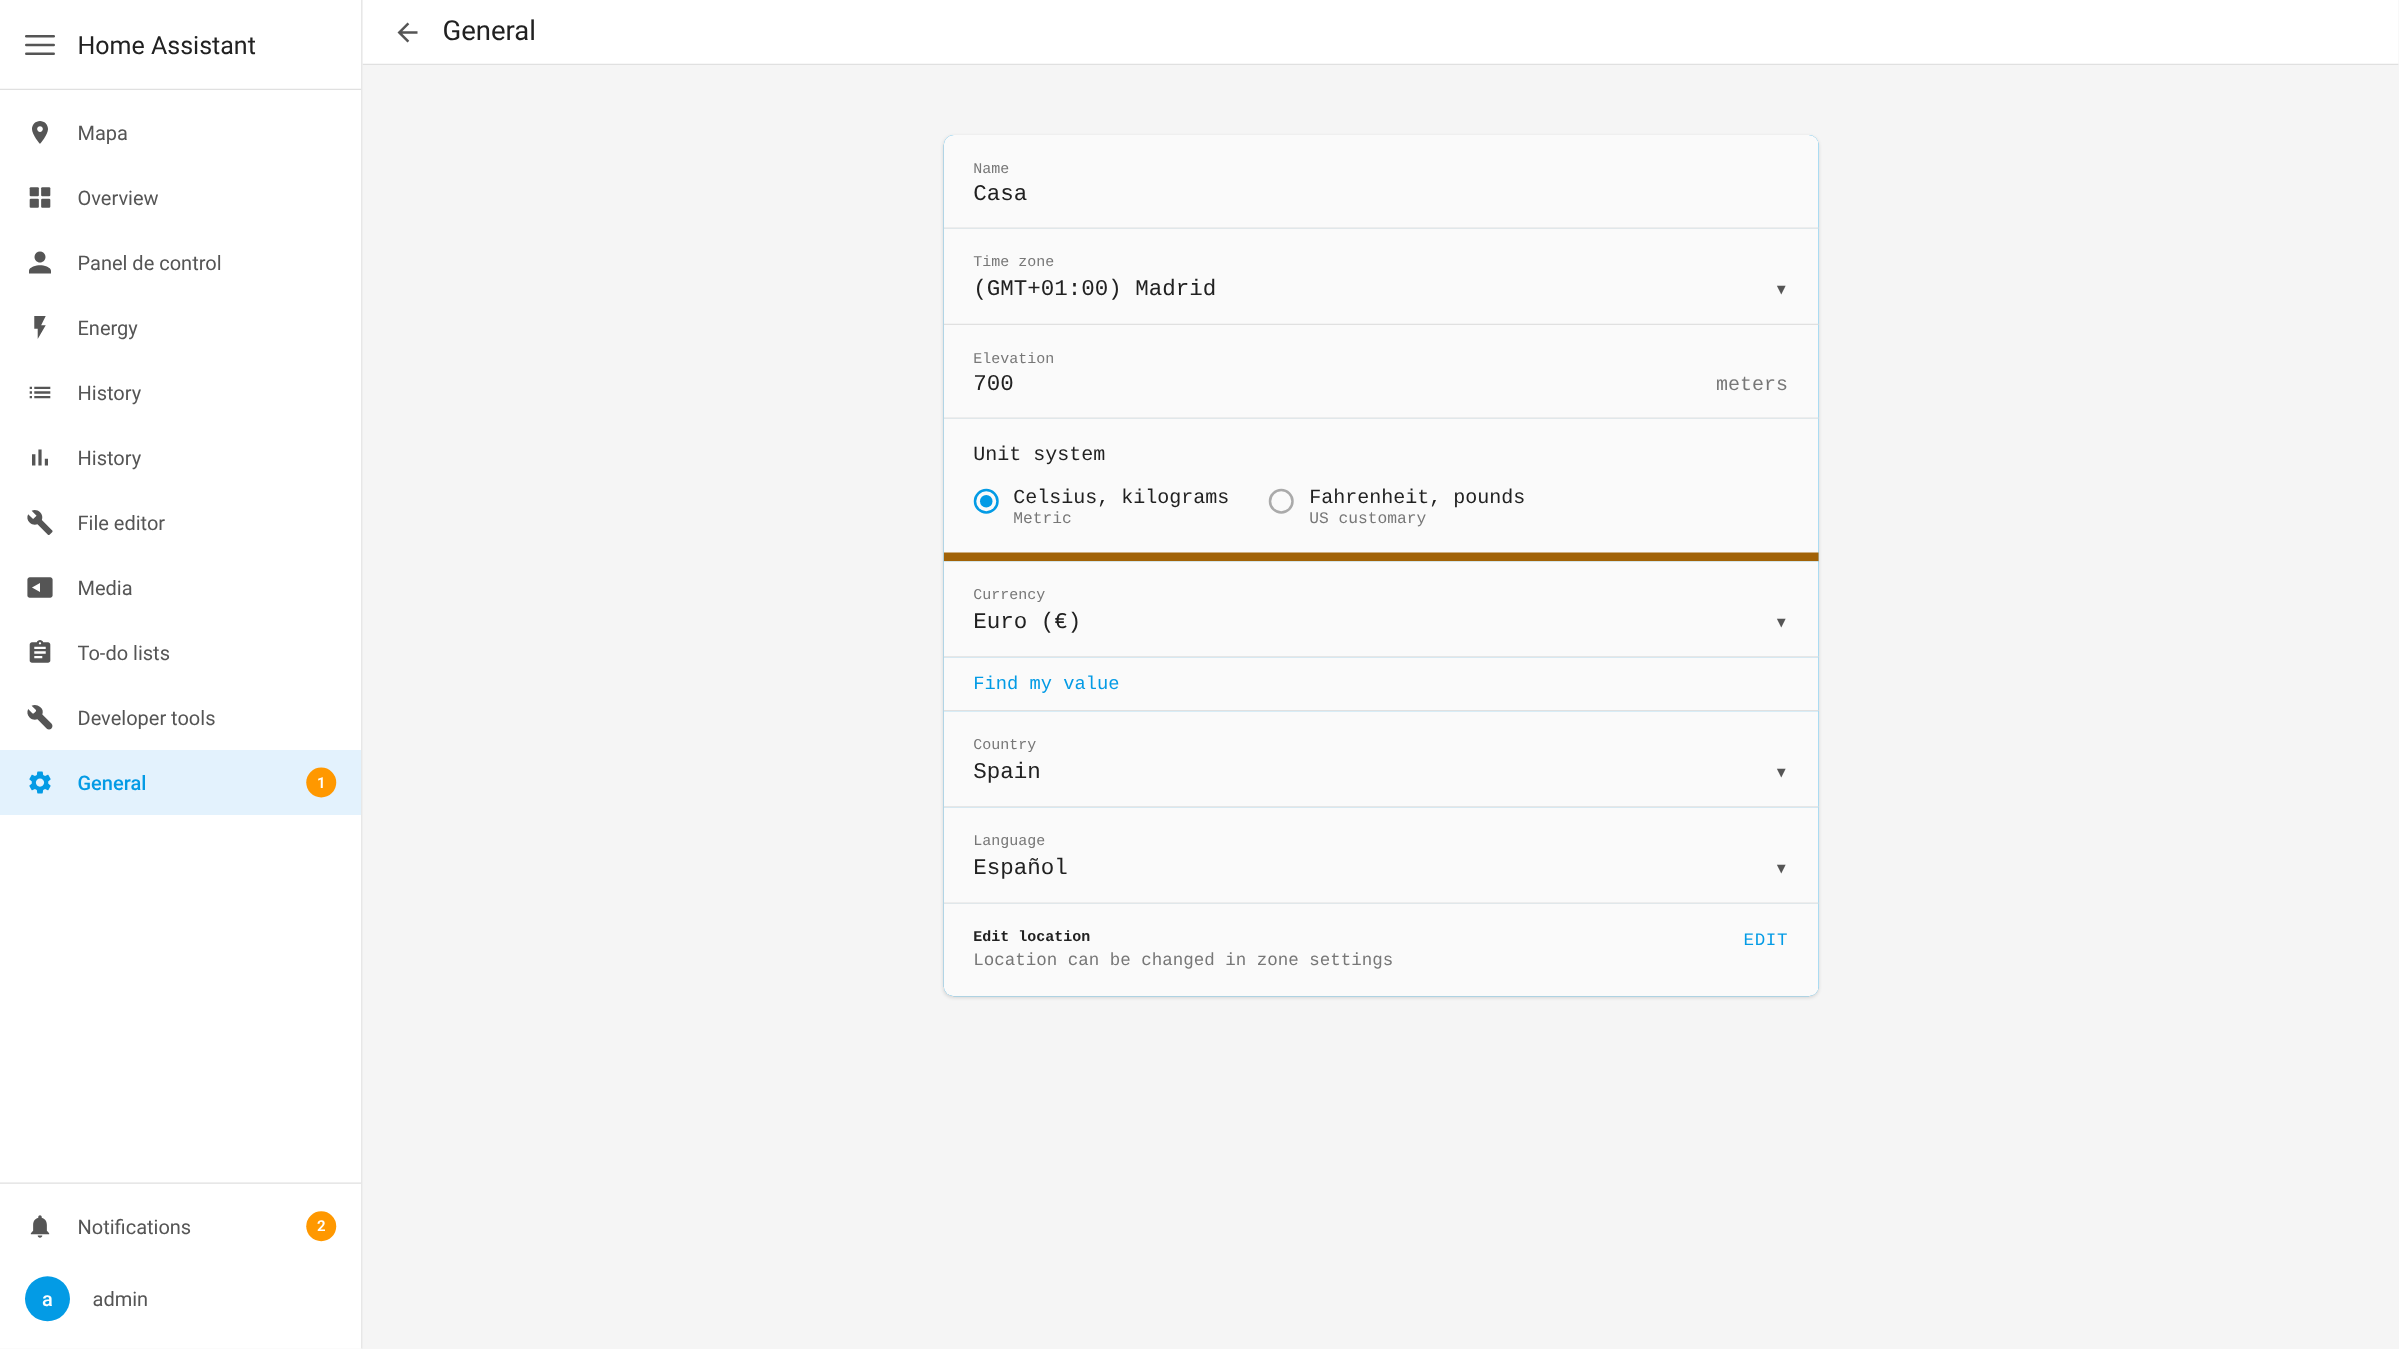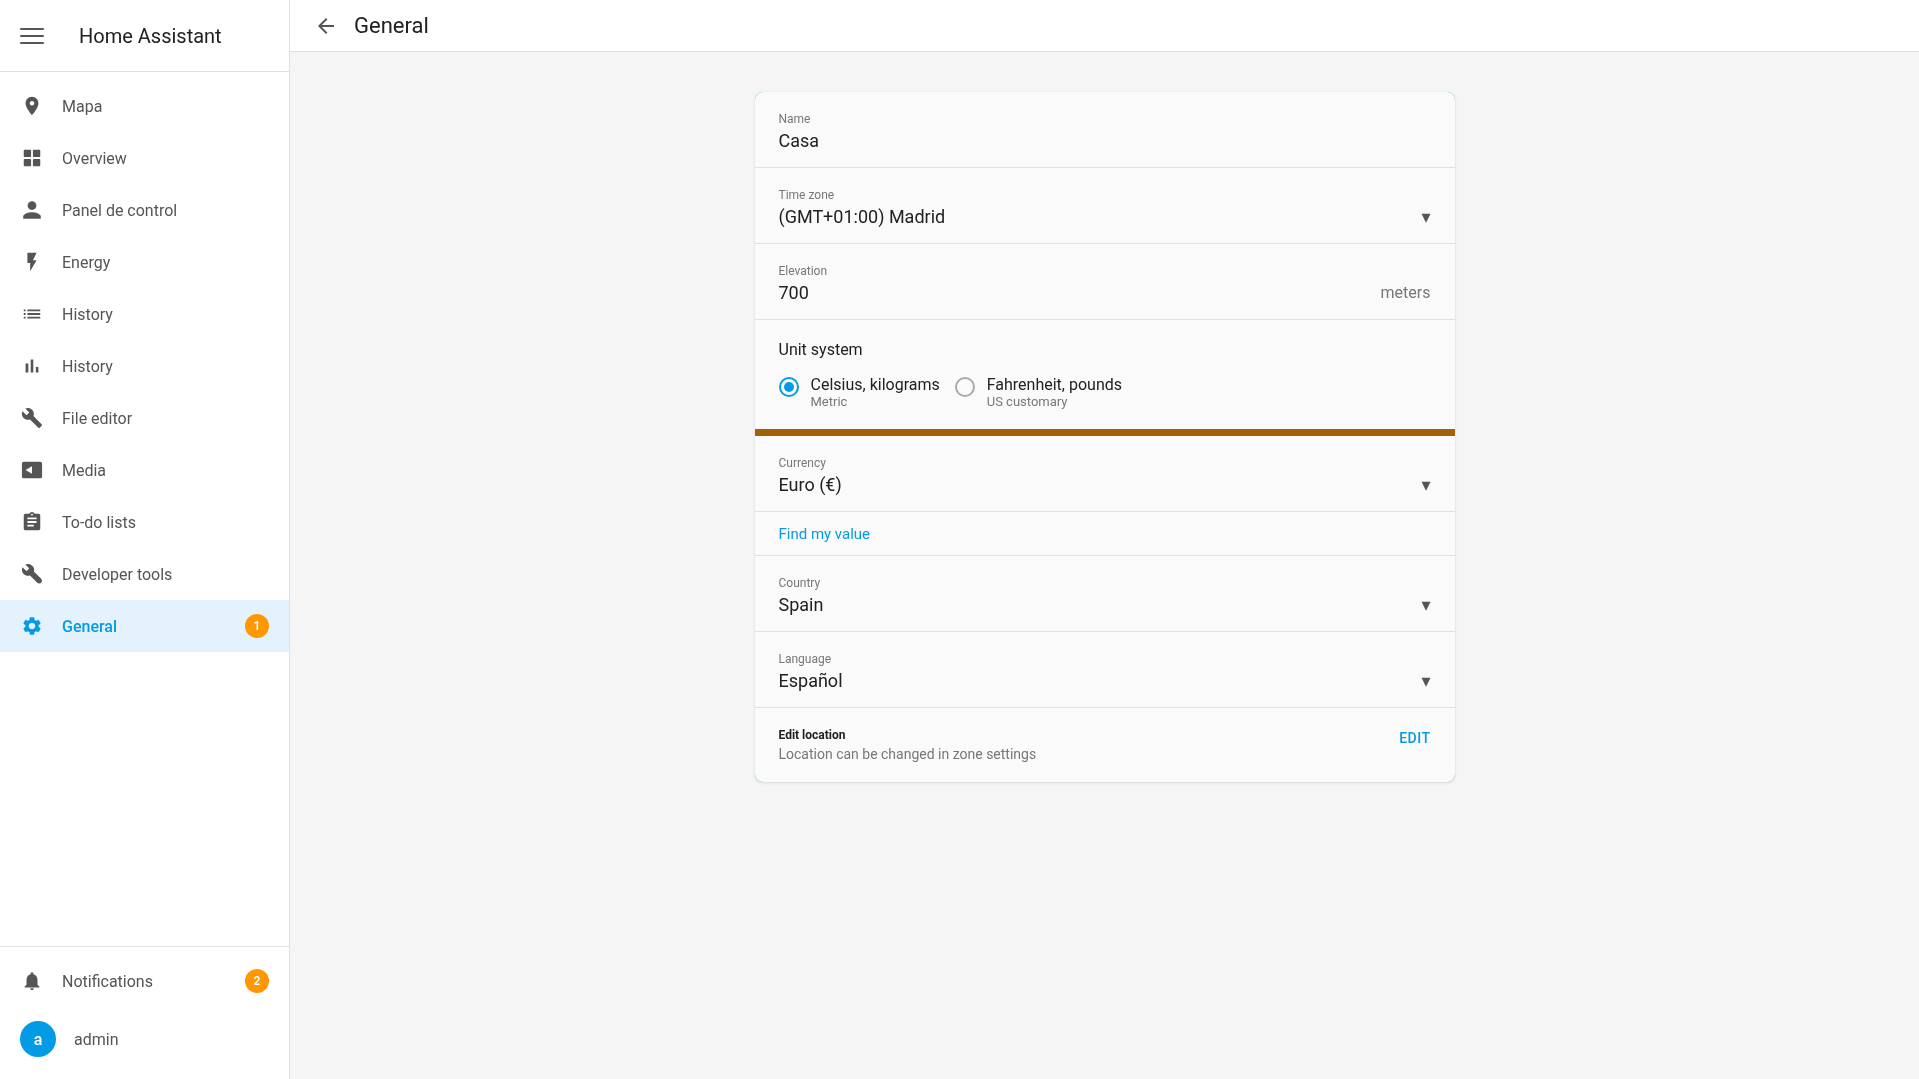--- a/index.html
+++ b/index.html
@@ -15,21 +15,21 @@
       border-right: 1px solid #e0e0e0;
       height: 100vh;
       overflow-y: auto;
     }
     .sidebar-header {
       display: flex;
       align-items: center;
       padding: 16px 20px;
       height: 72px;
       border-bottom: 1px solid #e0e0e0;
-      gap: 35px;
+      gap: 18px;
     }
     .menu-icon {
       cursor: pointer;
       color: #555;
       font-size: 22px;
     }
     .app-title {
       font-size: 20px;
       font-weight: 400;
       color: #212121;
@@ -138,23 +138,24 @@
       overflow-y: auto;
       padding: 40px;
       background: #f5f5f5;
     }
 
     .settings-card {
       background: #0ea5e9;
       border-radius: 8px;
       padding: 0;
       max-width: 700px;
-      margin: 0 auto;
+      margin: 16px auto;
       box-shadow: 0 1px 3px rgba(0,0,0,0.12);
       overflow: hidden;
+      font-family: Liberation Mono, monospace;
     }
 
     .field-group {
       padding: 20px 24px 16px;
       border-bottom: 1px solid #e0e0e0;
       background: #fafafa;
     }
     .field-label {
       font-size: 12px;
       color: #777;
@@ -183,21 +184,21 @@
       border-bottom: 7px solid #a16207;
       background: #fafafa;
     }
     .unit-system-title {
       font-size: 16px;
       color: #212121;
       margin-bottom: 16px;
     }
     .unit-options {
       display: flex;
-      gap: 15px;
+      gap: 32px;
       align-items: center;
     }
     .unit-option {
       display: flex;
       align-items: flex-start;
       gap: 12px;
       cursor: pointer;
     }
     .radio-outer {
       width: 20px;

